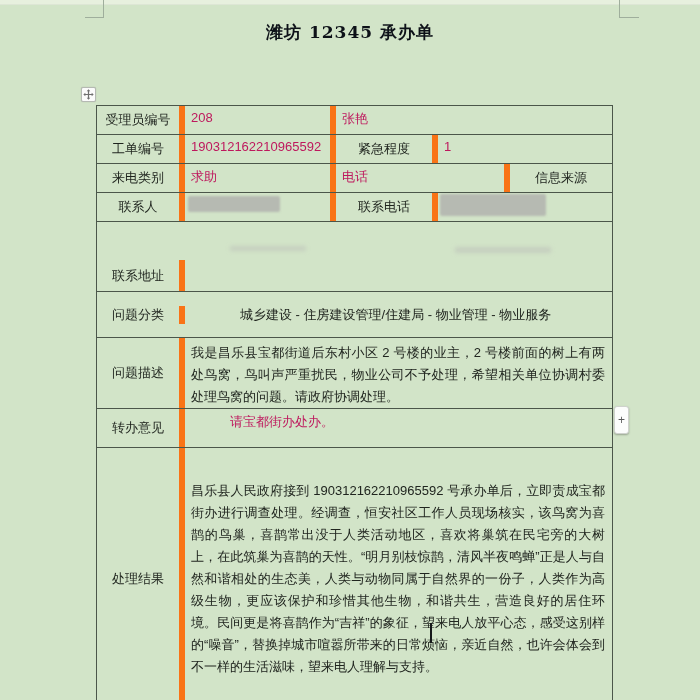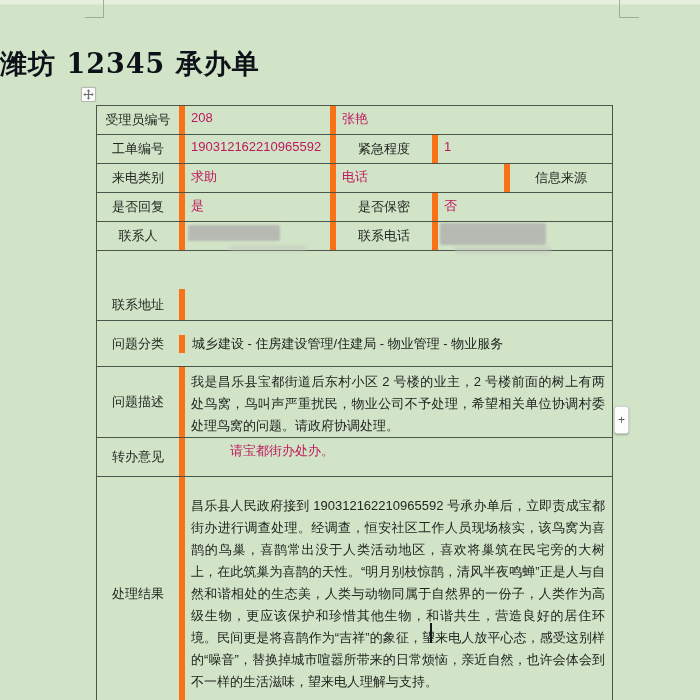--- a/index.html
+++ b/index.html
@@ -7,23 +7,23 @@
   body {
     font-family:"Liberation Sans","DejaVu Sans",sans-serif;
     background:#d2e4c8;
     position:relative;
     color:#20251f;
   }
   .top-strip { position:absolute; left:0; top:0; width:700px; height:5px;
     background:#e7f0de; border-bottom:1px solid rgba(0,0,0,0.04); }
   .crop { position:absolute; background:#9fae9c; }
   .doc-title {
-    position:absolute; left:0; top:46px; width:700px; 
+    position:absolute; left:0; top:21px; width:700px; text-align:center;
     font-family:"DejaVu Serif","Liberation Serif",serif;
-    font-weight:bold; font-size:27px; letter-spacing:1px; color:#0d1118;
+    font-weight:bold; font-size:17px; letter-spacing:1px; color:#0d1118;
   }
   .move-handle {
     position:absolute; left:81px; top:87px; width:15px; height:15px;
     background:#fbfbfb; border:1px solid #b5b9b3; border-radius:2px;
     display:flex; align-items:center; justify-content:center;
     box-shadow:0 0 1px rgba(0,0,0,.25); cursor:move;
   }
   .doc-table {
     position:absolute; left:96px; top:105px; width:517px; height:605px;
     border:1px solid #4b564a; border-bottom:none;
@@ -31,21 +31,21 @@
   }
   .t-row { display:flex; width:100%; border-bottom:1px solid #4b564a; }
   .t-row:last-child { border-bottom:none; }
   .cell { border-right:6px solid #f97316; overflow:hidden; position:relative; }
   .cell:last-child { border-right:none; }
   .lbl { display:flex; align-items:center; justify-content:center;
     text-align:center; color:#1e231d; }
   .c1 { width:88px; } .c2 { width:151px; } .c3 { width:102px; } .c4 { width:174px; }
   .cw { flex:1; }
   .val { padding:4px 6px 0 6px; color:#be185d; }
-  .val-center { display:flex; align-items:center; padding:0 7px; }
+  .val-center { display:flex; align-items:center; padding:0 7px;margin-left:48px; }
   .longtext { line-height:22px; text-align:justify; padding:4px 7px 0 6px; }
   .result-cell { display:flex; align-items:center; }
   .result-cell .longtext { padding-top:0; }
   .h29 { height:29px; } .h32 { height:32px;margin-top:38px; } .h46 { height:46px;align-items:center; }
   .h71 { height:71px; } .h39 { height:39px;gap:39px; } .hrest { flex:1; min-height:0; }
   .doc-table-inner { display:flex; flex-direction:column; height:100%; }
   .redact-blob { position:absolute; background:#b6bab2; border-radius:2px;
     filter:blur(1px); }
   .blob-name { left:3px; top:3px; width:92px; height:16px; }
   .blob-phone { left:2px; top:1px; width:106px; height:22px; }
@@ -96,26 +96,20 @@
     <div class="cell val c4">1</div>
   </div>
 
   <div class="t-row h29">
     <div class="cell lbl c1">来电类别</div>
     <div class="cell val c2">求助</div>
     <div class="cell val c4">电话</div>
     <div class="cell lbl c3">信息来源</div>
   </div>
 
-  <div class="t-row h29">
-    <div class="cell lbl c1">是否回复</div>
-    <div class="cell val c2">是</div>
-    <div class="cell lbl c3">是否保密</div>
-    <div class="cell val c4">否</div>
-  </div>
 
   <div class="t-row h29">
     <div class="cell lbl c1">联系人</div>
     <div class="cell val c2">
       <div class="redact-blob blob-name"></div>
     </div>
     <div class="cell lbl c3">联系电话</div>
     <div class="cell val c4">
       <div class="redact-blob blob-phone"></div>
     </div>

